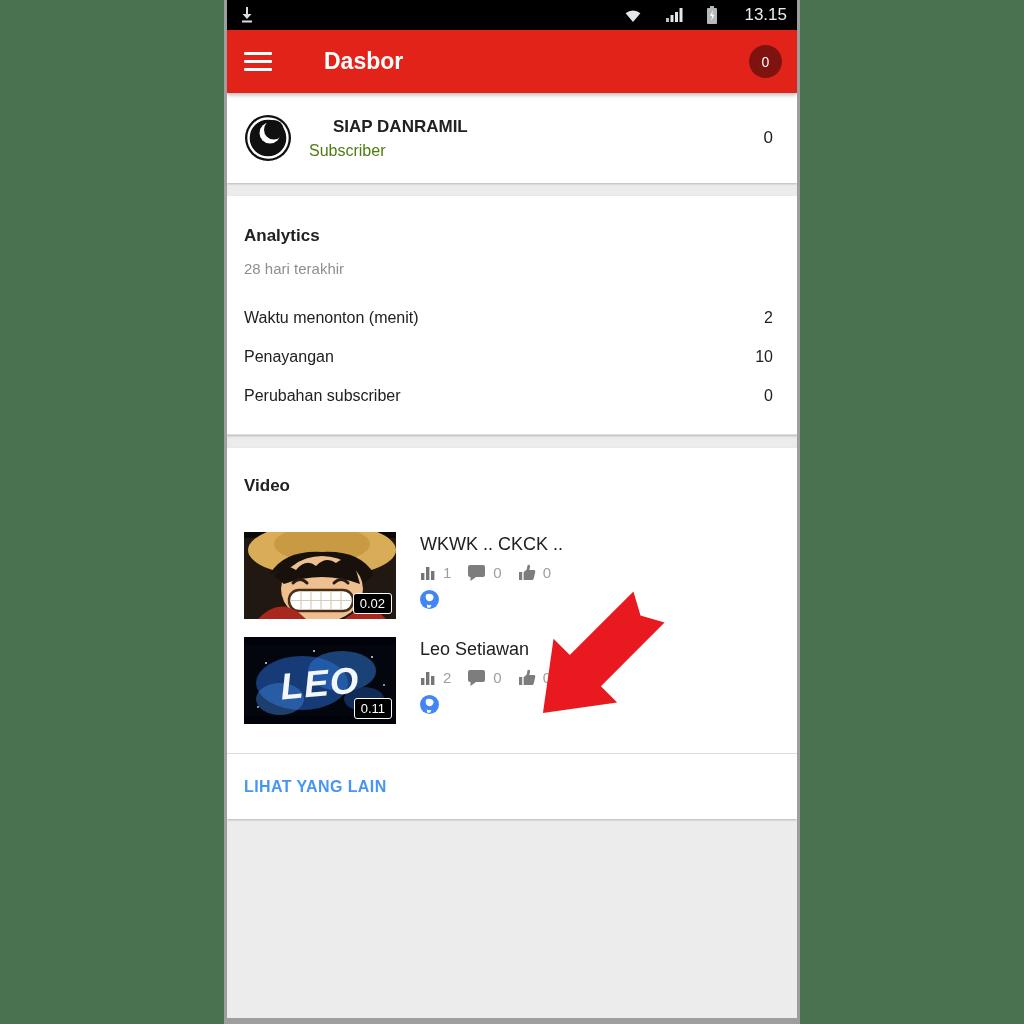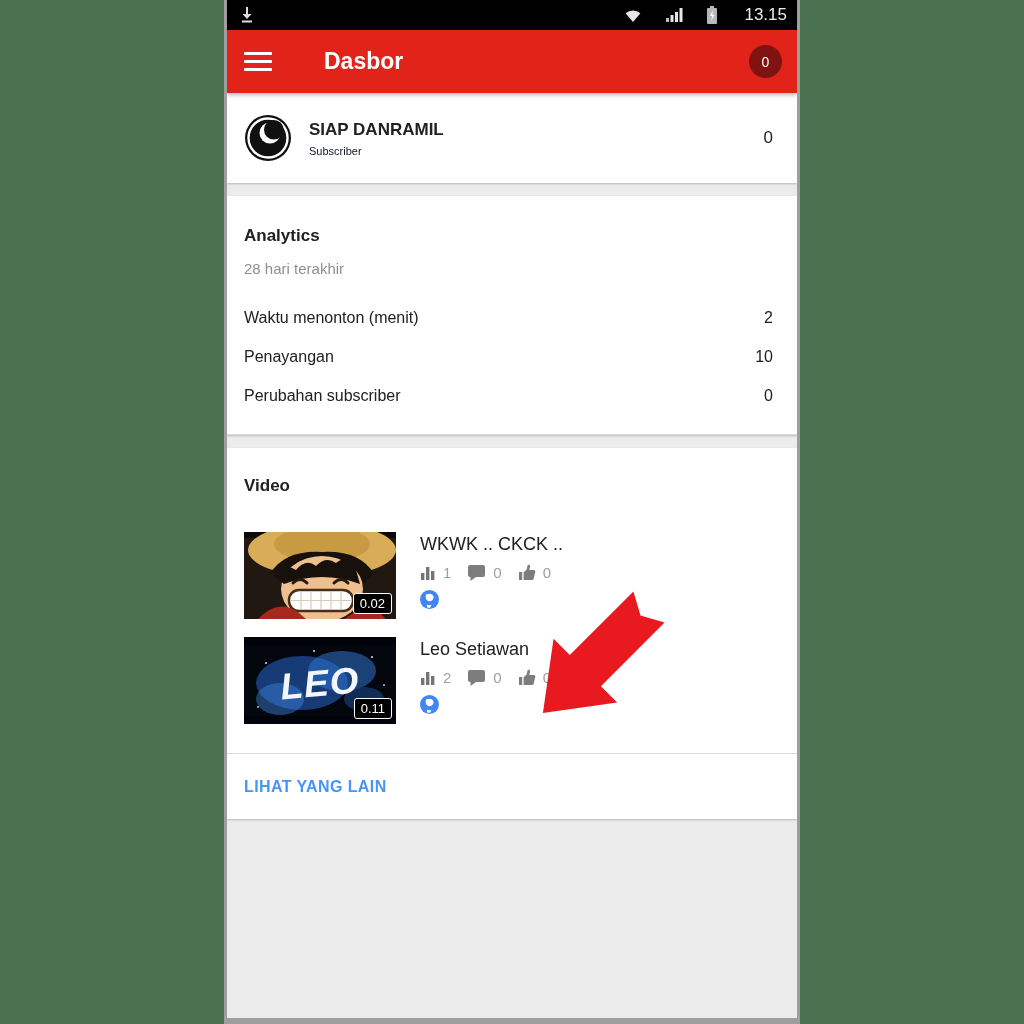--- a/index.html
+++ b/index.html
@@ -39,22 +39,22 @@
     margin-left:auto;margin-right:15px;
     width:33px;height:33px;border-radius:50%;
     background:#7e1310;color:#fff;font-size:14px;
     display:flex;align-items:center;justify-content:center;
   }
   
   .card{background:#fff;box-shadow:0 1px 2px rgba(0,0,0,.22);margin-bottom:13px;position:relative;z-index:1;}
   
   .channel-card{height:90px;display:flex;align-items:center;padding:0 24px 0 17px;box-sizing:border-box;}
   .ch-text{margin-left:17px;display:flex;flex-direction:column;gap:5px;}
-  .ch-name{font-size:17px;font-weight:bold;color:#212121;}
-  .ch-sub{font-size:11px;color:#0f172a;}
+  .ch-name{font-size:17px;font-weight:bold;color:#212121;margin-left:24px;}
+  .ch-sub{font-size:16px;color:#4d7c0f;}
   .ch-count{margin-left:auto;font-size:17px;color:#212121;}
   
   .analytics-card{padding-top:30px;}
   .sec-title{font-size:17px;font-weight:bold;color:#212121;margin:0 0 0 17px;line-height:20px;}
   .sec-sub{font-size:15px;color:#8f8f8f;margin:14px 0 0 17px;line-height:18px;}
   .metric-rows{margin-top:20px;}
   .metric-row{display:flex;align-items:center;height:39px;padding:0 24px 0 17px;font-size:16px;color:#212121;}
   .metric-label{flex:1;}
   .divider{border-top:1px solid #dcdcdc;margin-top:19px;}
   .link-row{height:67px;display:flex;align-items:center;padding-left:17px;

